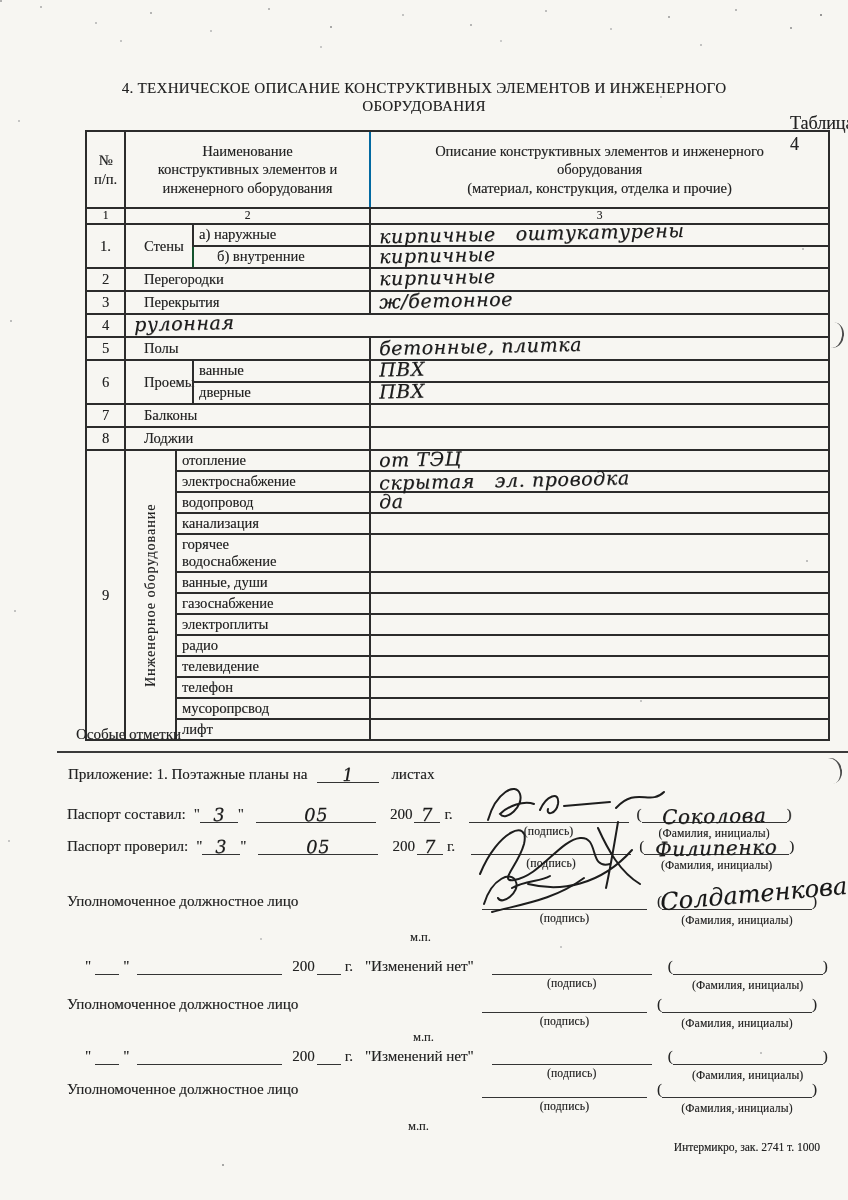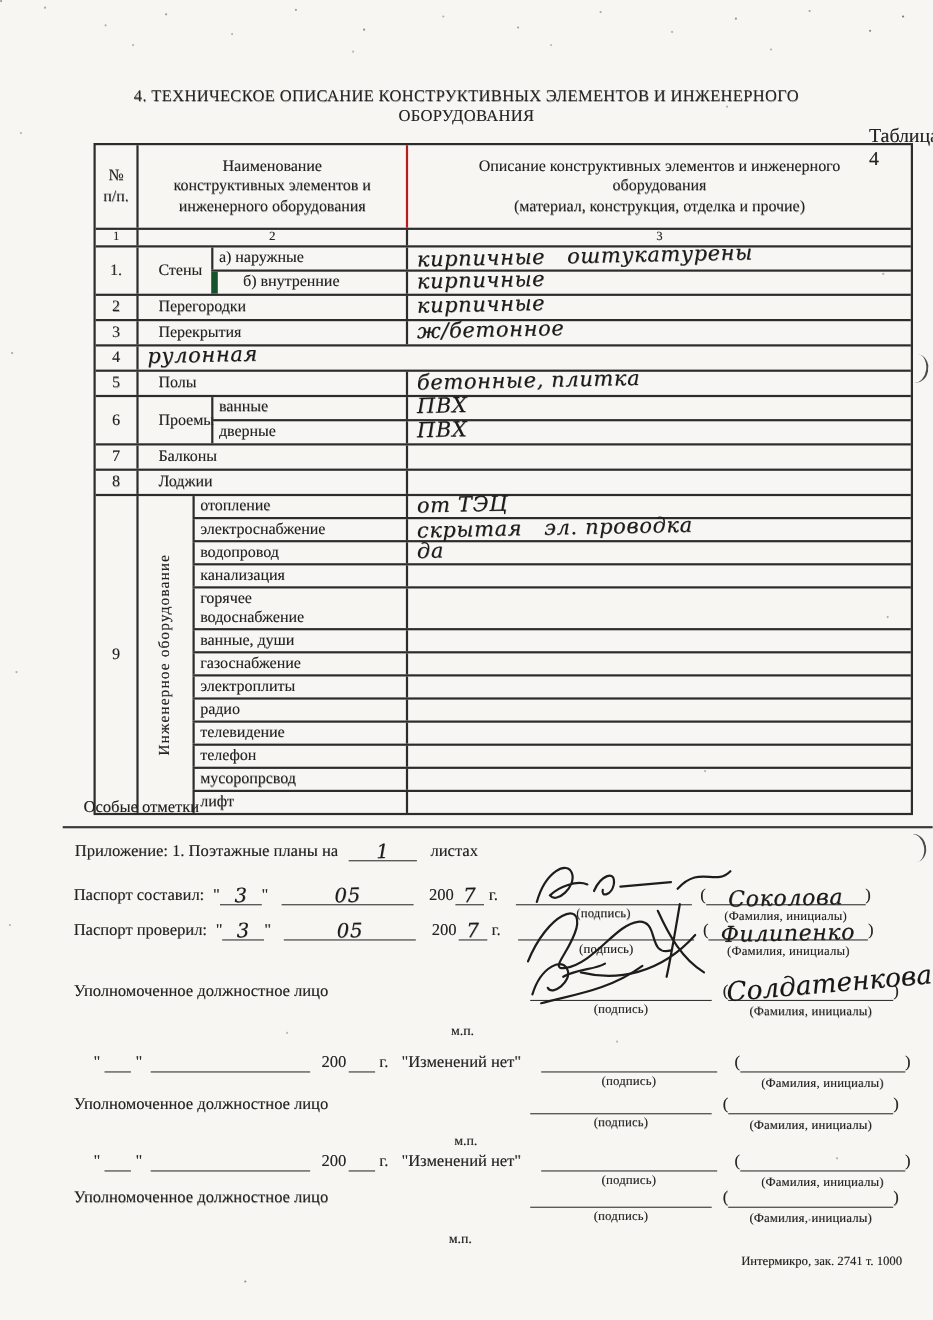--- a/index.html
+++ b/index.html
@@ -79,21 +79,21 @@
   <div class="abs" style="top:113px;left:790px;font-size:18px;">Таблица 4</div>
 
   <div class="tbl">
 
     <div class="trow hdr first">
       <div class="cell nb w-num pre">№
 п/п.</div>
       <div class="cell w-name pre">Наименование
 конструктивных элементов и
 инженерного оборудования</div>
-      <div class="cell val pre" style="border-left:2px solid #b91c1c;text-align:center;">
+      <div class="cell val pre" style="border-left:2px solid #0369a1;text-align:center;">
         <span class="pre">Описание конструктивных элементов и инженерного
 оборудования</span>
         <span>(материал, конструкция, отделка и прочие)</span>
       </div>
     </div>
 
     <div class="trow numsrow">
       <div class="cell nb w-num">1</div>
       <div class="cell w-name">2</div>
       <div class="cell" style="flex:1;">3</div>
@@ -101,21 +101,21 @@
 
     <div class="trow h2">
       <div class="cell nb w-num vnum">1.</div>
       <div class="cell w-group">Стены</div>
       <div class="innercol">
         <div class="subrow first h1">
           <div class="sublabel" style="border-left:2px solid #2c2c2c;">а) наружные</div>
           <div class="val"><span class="hw">кирпичные   оштукатурены</span></div>
         </div>
         <div class="subrow h1">
-          <div class="sublabel" style="border-left:6px solid #14532d;padding-left:23px;">б) внутренние</div>
+          <div class="sublabel" style="border-left:2px solid #14532d;padding-left:23px;">б) внутренние</div>
           <div class="val"><span class="hw">кирпичные</span></div>
         </div>
       </div>
     </div>
 
     <div class="trow h1">
       <div class="cell nb w-num">2</div>
       <div class="cell w-name">Перегородки</div>
       <div class="val"><span class="hw">кирпичные</span></div>
     </div>

